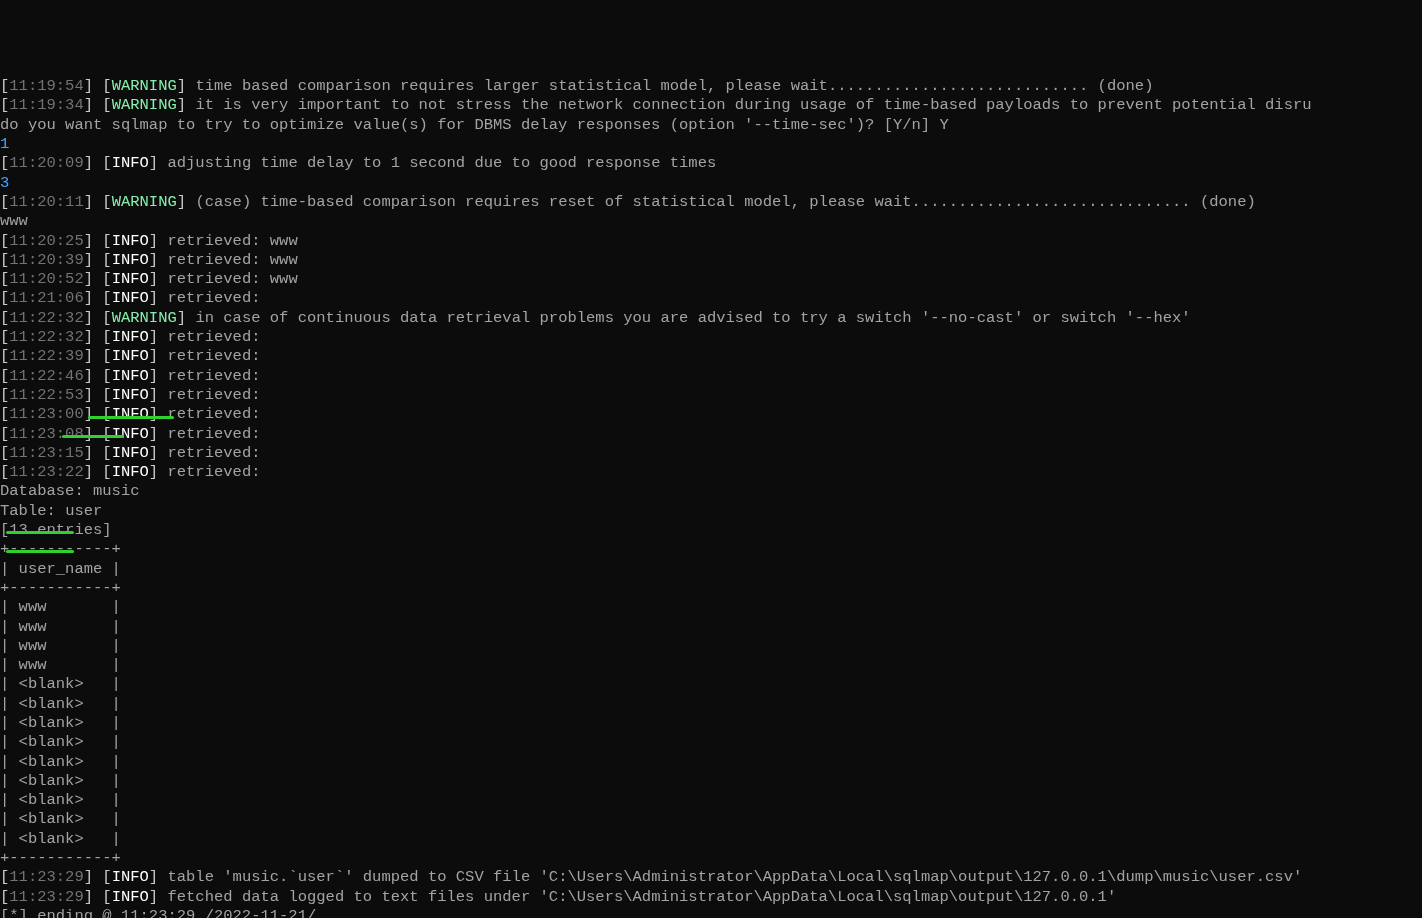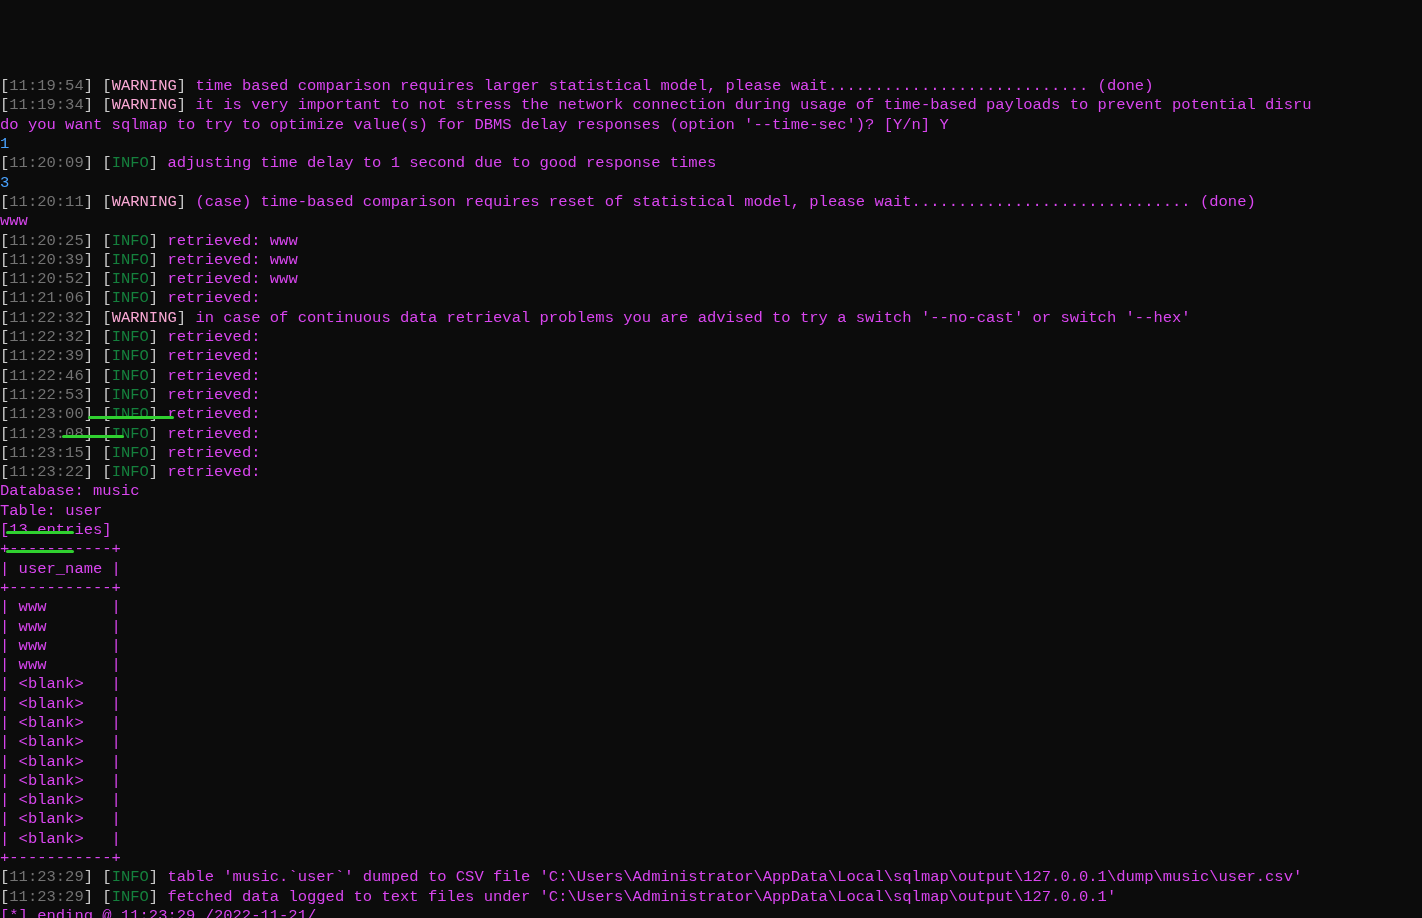--- a/index.html
+++ b/index.html
@@ -1,23 +1,23 @@
 <!DOCTYPE html>
 <html><head>
 <meta charset="utf-8">
 <style>
   html,body{margin:0;padding:0;background:#0c0c0c;color:#cccccc;
     font-family:"Consolas","Courier New",monospace;font-size:15.5px;
     line-height:19.3px;white-space:pre;overflow:hidden;width:1422px;height:918px}
   .term{padding:0;margin:0}
   .brk{color:#cccccc}
   .ts{color:#737373}
-  .info{color:#15803d}
-  .warn{color:#f9a8d4}
-  .dim{color:#d946ef}
+  .info{color:#ffffff}
+  .warn{color:#86efac}
+  .dim{color:#a3a3a3}
   .num{color:#4aa3ff}
   .marker{position:absolute;background:#30d030;height:3px;border-radius:2px;
     pointer-events:none}
 </style>
 </head>
 <body>
 
 
 <div class="term" id="term"><div><span class="brk">[</span><span class="ts">11:19:54</span><span class="brk">] [</span><span class="warn">WARNING</span><span class="brk">] </span><span class="dim">time based comparison requires larger statistical model, please wait............................ (done)</span></div><div><span class="brk">[</span><span class="ts">11:19:34</span><span class="brk">] [</span><span class="warn">WARNING</span><span class="brk">] </span><span class="dim">it is very important to not stress the network connection during usage of time-based payloads to prevent potential disru</span></div><div><span class="dim">do you want sqlmap to try to optimize value(s) for DBMS delay responses (option '--time-sec')? [Y/n] Y</span></div><div><span class="num">1</span></div><div><span class="brk">[</span><span class="ts">11:20:09</span><span class="brk">] [</span><span class="info">INFO</span><span class="brk">] </span><span class="dim">adjusting time delay to 1 second due to good response times</span></div><div><span class="num">3</span></div><div><span class="brk">[</span><span class="ts">11:20:11</span><span class="brk">] [</span><span class="warn">WARNING</span><span class="brk">] </span><span class="dim">(case) time-based comparison requires reset of statistical model, please wait.............................. (done)</span></div><div><span class="dim">www</span></div><div><span class="brk">[</span><span class="ts">11:20:25</span><span class="brk">] [</span><span class="info">INFO</span><span class="brk">] </span><span class="dim">retrieved: www</span></div><div><span class="brk">[</span><span class="ts">11:20:39</span><span class="brk">] [</span><span class="info">INFO</span><span class="brk">] </span><span class="dim">retrieved: www</span></div><div><span class="brk">[</span><span class="ts">11:20:52</span><span class="brk">] [</span><span class="info">INFO</span><span class="brk">] </span><span class="dim">retrieved: www</span></div><div><span class="brk">[</span><span class="ts">11:21:06</span><span class="brk">] [</span><span class="info">INFO</span><span class="brk">] </span><span class="dim">retrieved:</span></div><div><span class="brk">[</span><span class="ts">11:22:32</span><span class="brk">] [</span><span class="warn">WARNING</span><span class="brk">] </span><span class="dim">in case of continuous data retrieval problems you are advised to try a switch '--no-cast' or switch '--hex'</span></div><div><span class="brk">[</span><span class="ts">11:22:32</span><span class="brk">] [</span><span class="info">INFO</span><span class="brk">] </span><span class="dim">retrieved:</span></div><div><span class="brk">[</span><span class="ts">11:22:39</span><span class="brk">] [</span><span class="info">INFO</span><span class="brk">] </span><span class="dim">retrieved:</span></div><div><span class="brk">[</span><span class="ts">11:22:46</span><span class="brk">] [</span><span class="info">INFO</span><span class="brk">] </span><span class="dim">retrieved:</span></div><div><span class="brk">[</span><span class="ts">11:22:53</span><span class="brk">] [</span><span class="info">INFO</span><span class="brk">] </span><span class="dim">retrieved:</span></div><div><span class="brk">[</span><span class="ts">11:23:00</span><span class="brk">] [</span><span class="info">INFO</span><span class="brk">] </span><span class="dim">retrieved:</span></div><div><span class="brk">[</span><span class="ts">11:23:08</span><span class="brk">] [</span><span class="info">INFO</span><span class="brk">] </span><span class="dim">retrieved:</span></div><div><span class="brk">[</span><span class="ts">11:23:15</span><span class="brk">] [</span><span class="info">INFO</span><span class="brk">] </span><span class="dim">retrieved:</span></div><div><span class="brk">[</span><span class="ts">11:23:22</span><span class="brk">] [</span><span class="info">INFO</span><span class="brk">] </span><span class="dim">retrieved:</span></div><div><span class="dim">Database: </span><span class="dim">music</span></div><div><span class="dim">Table: </span><span class="dim">user</span></div><div><span class="dim">[13 entries]</span></div><div><span class="dim">+-----------+</span></div><div><span class="dim">| user_name |</span></div><div><span class="dim">+-----------+</span></div><div><span class="dim">| www       |</span></div><div><span class="dim">| www       |</span></div><div><span class="dim">| www       |</span></div><div><span class="dim">| www       |</span></div><div><span class="dim">| &lt;blank&gt;   |</span></div><div><span class="dim">| &lt;blank&gt;   |</span></div><div><span class="dim">| &lt;blank&gt;   |</span></div><div><span class="dim">| &lt;blank&gt;   |</span></div><div><span class="dim">| &lt;blank&gt;   |</span></div><div><span class="dim">| &lt;blank&gt;   |</span></div><div><span class="dim">| &lt;blank&gt;   |</span></div><div><span class="dim">| &lt;blank&gt;   |</span></div><div><span class="dim">| &lt;blank&gt;   |</span></div><div><span class="dim">+-----------+</span></div><div><span class="dim"></span></div><div><span class="brk">[</span><span class="ts">11:23:29</span><span class="brk">] [</span><span class="info">INFO</span><span class="brk">] </span><span class="dim">table 'music.`user`' dumped to CSV file 'C:\Users\Administrator\AppData\Local\sqlmap\output\127.0.0.1\dump\music\user.csv'</span></div><div><span class="brk">[</span><span class="ts">11:23:29</span><span class="brk">] [</span><span class="info">INFO</span><span class="brk">] </span><span class="dim">fetched data logged to text files under 'C:\Users\Administrator\AppData\Local\sqlmap\output\127.0.0.1'</span></div><div><span class="dim"></span></div><div><span class="dim">[*] ending @ 11:23:29 /2022-11-21/</span></div></div>
 

